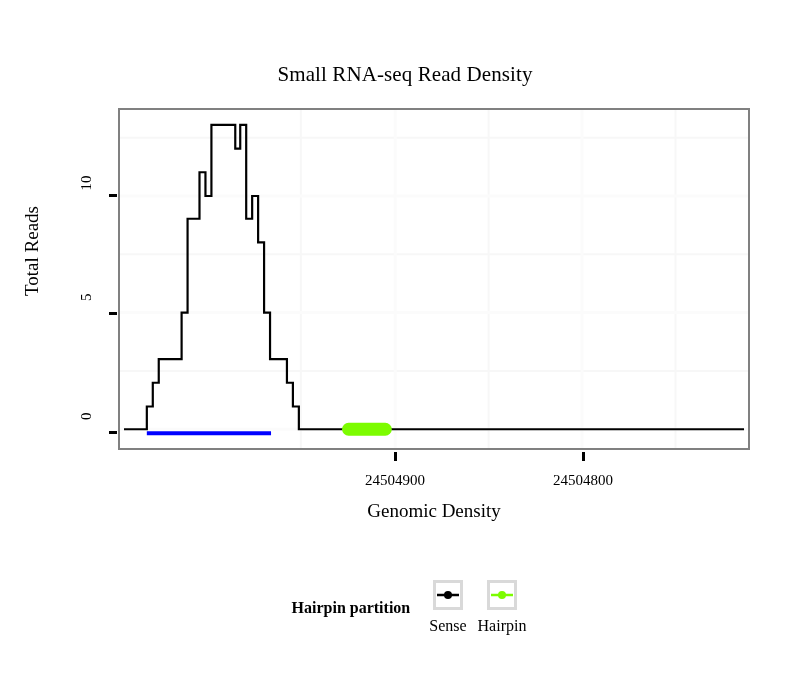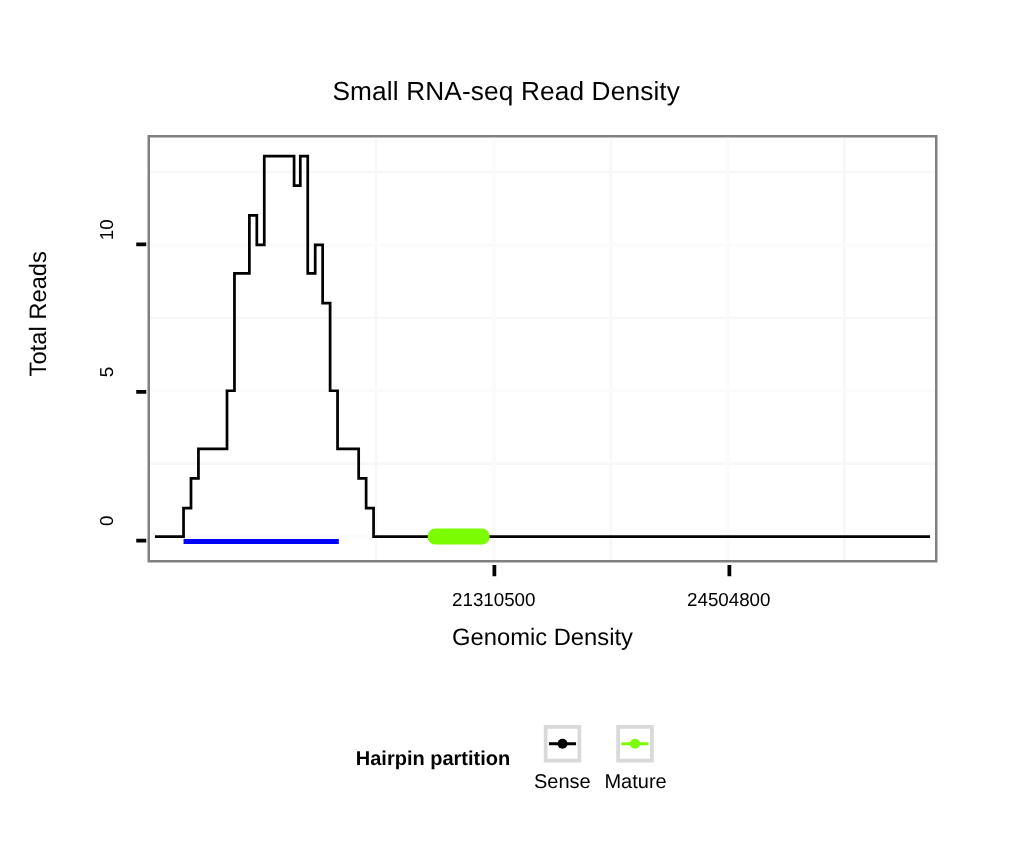--- a/index.html
+++ b/index.html
@@ -12,20 +12,21 @@
     height: 690px;
     position: relative;
     font-family: "Liberation Sans", sans-serif;
     overflow: hidden;
   }
   #chart-root {
     position: absolute;
     left: 0; top: 0;
     width: 810px;
     height: 530px;
+    font-family: Liberation Serif, serif;
   }
   .chart-title {
     position: absolute;
     left: 0;
     top: 62px;
     width: 810px;
     text-align: center;
     font-size: 21px;
     color: #000000;
     letter-spacing: 0.1px;
@@ -178,21 +179,21 @@
 
       <line x1="27" y1="327" x2="152" y2="327" stroke="#0000ff" stroke-width="4" stroke-linecap="butt"></line>
 
       <line x1="230" y1="323" x2="267" y2="323" stroke="#7cfc00" stroke-width="13" stroke-linecap="round"></line>
     </svg>
   </div>
 
   <div class="xtick-mark" style="left:394px; top:452px;"></div>
   <div class="xtick-mark" style="left:582px; top:452px;"></div>
 
-  <div class="xtick-label" style="left:325px; top:472px;">21310500</div>
+  <div class="xtick-label" style="left:325px; top:472px;">24504900</div>
   <div class="xtick-label" style="left:513px; top:472px;">24504800</div>
 
   <div class="x-axis-title">Genomic Density</div>
 
   <div class="legend">
     <span class="legend-title">Hairpin partition</span>
 
     <span class="legend-item">
       <span class="legend-key">
         <svg width="22" height="22" viewBox="0 0 22 22">
@@ -204,17 +205,17 @@
     </span>
 
 
     <span class="legend-item">
       <span class="legend-key">
         <svg width="22" height="22" viewBox="0 0 22 22">
           <line x1="0" y1="11" x2="22" y2="11" stroke="#7cfc00" stroke-width="2.5"></line>
           <circle cx="11" cy="11" r="4" fill="#7cfc00"></circle>
         </svg>
       </span>
-      <span class="legend-label">Mature</span>
+      <span class="legend-label">Hairpin</span>
     </span>
   </div>
 
 </div>
 
 </body></html>

